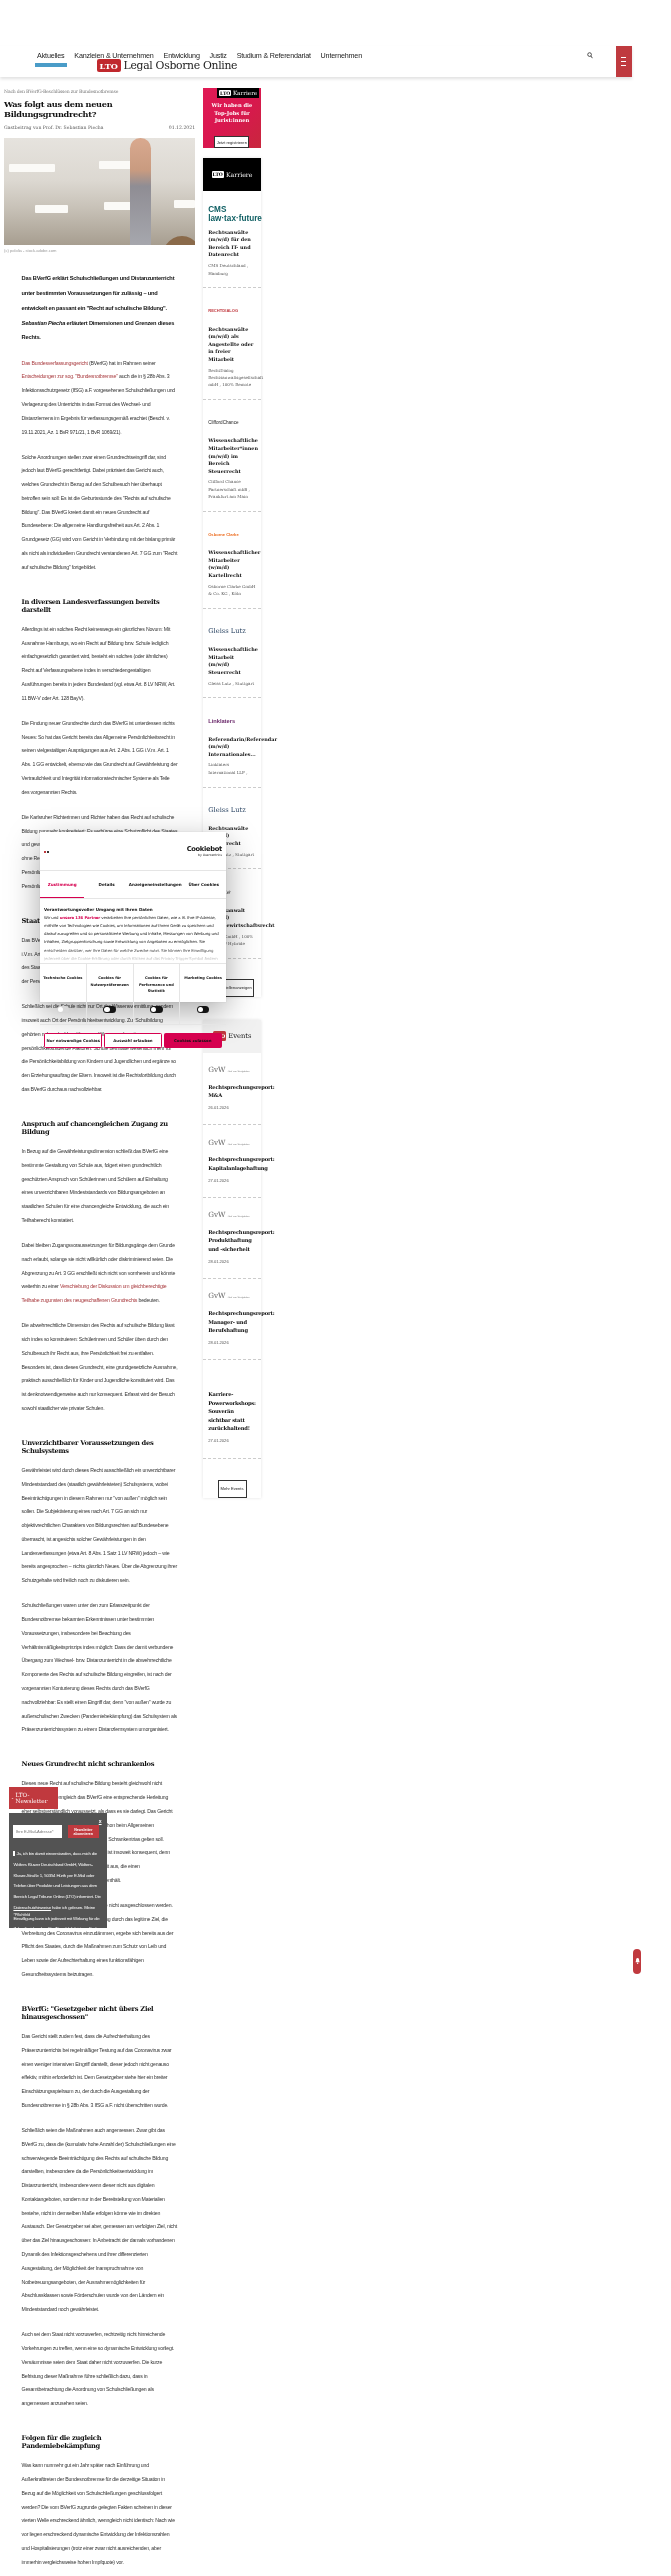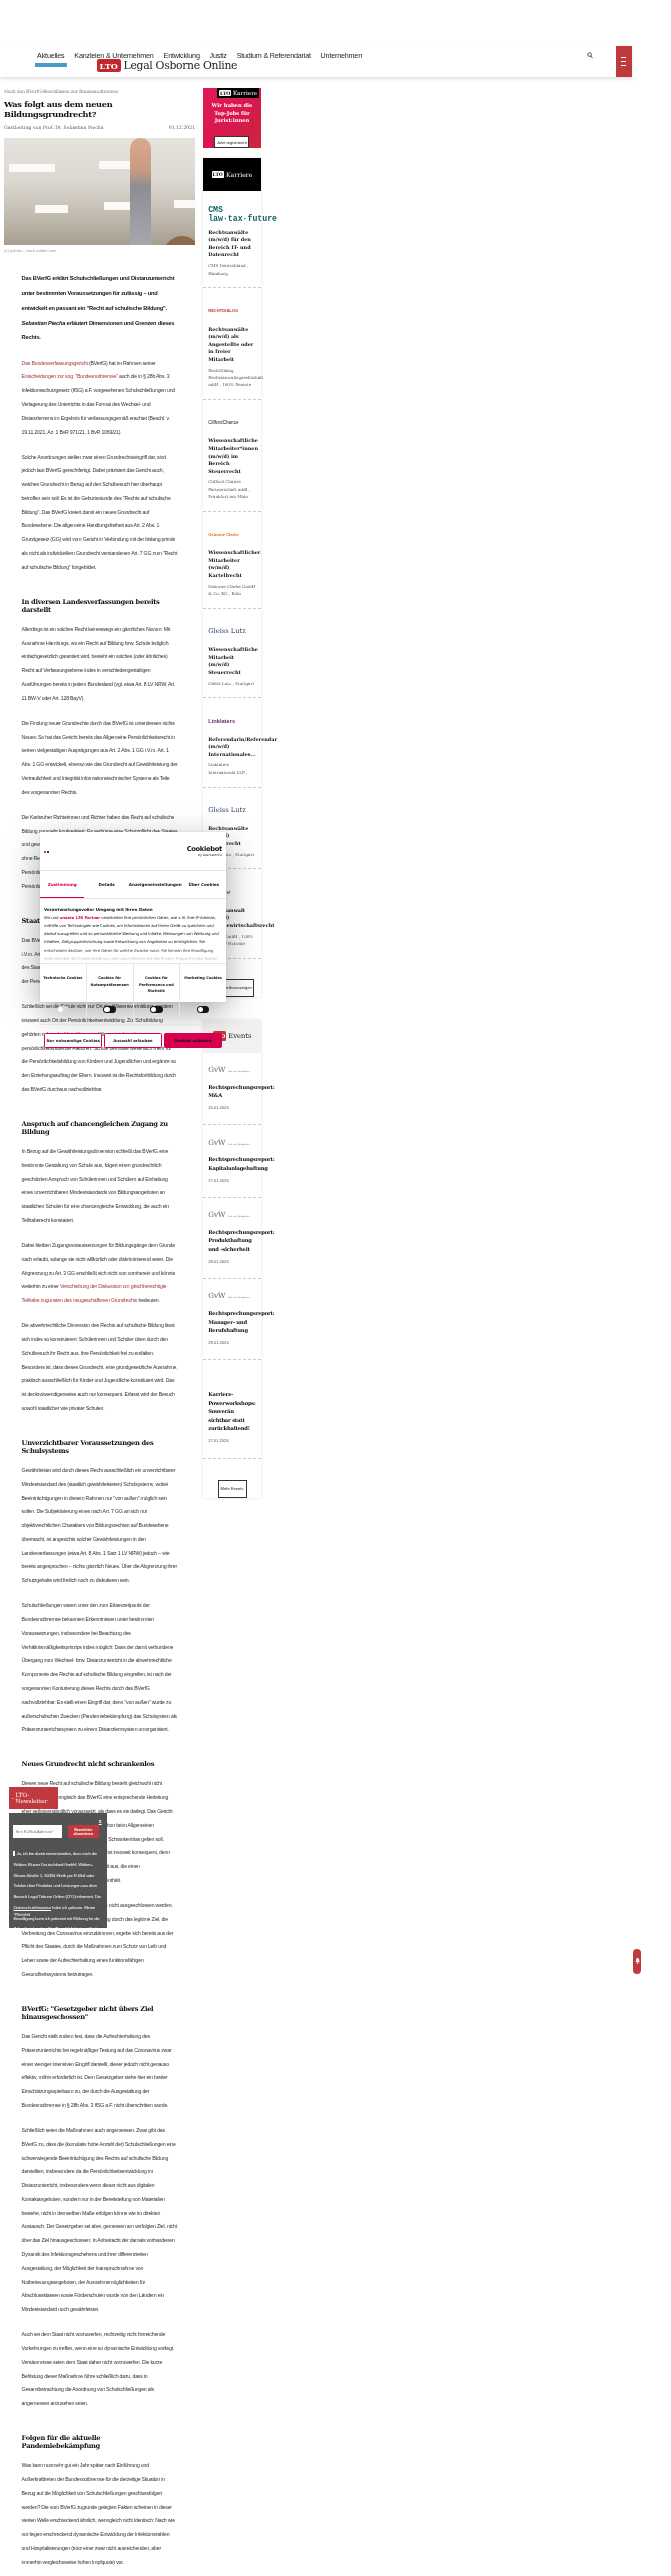--- a/index.html
+++ b/index.html
@@ -168,21 +168,21 @@
   <h2 class="sub">Unverzichtbarer Voraussetzungen des Schulsystems</h2>
   <p class="body-p">Gewährleistet wird durch dieses Recht ausschließlich ein unverzichtbarer Mindeststandard des (staatlich gewährleisteten) Schulsystems, wobei Beeinträchtigungen in diesem Rahmen nur "von außen" möglich sein sollen. Die Subjektivierung eines nach Art. 7 GG an sich nur objektivrechtlichen Charakters von Bildungsrechten auf Bundesebene überrascht, ist angesichts solcher Gewährleistungen in den Landesverfassungen (etwa Art. 8 Abs. 1 Satz 1 LV NRW) jedoch – wie bereits angesprochen – nichts gänzlich Neues. Über die Abgrenzung ihrer Schutzgehalte wird freilich noch zu diskutieren sein.</p>
   <p class="body-p">Schulschließungen waren unter den zum Erlasszeitpunkt der Bundesnotbremse bekannten Erkenntnissen unter bestimmten Voraussetzungen, insbesondere bei Beachtung des Verhältnismäßigkeitsprinzips indes möglich: Dass der damit verbundene Übergang zum Wechsel- bzw. Distanzunterricht in die abwehrrechtliche Komponente des Rechts auf schulische Bildung eingreifen, ist nach der vorgenannten Konturierung dieses Rechts durch das BVerfG nachvollziehbar: Es stellt einen Eingriff dar, denn "von außen" wurde zu außerschulischen Zwecken (Pandemiebekämpfung) das Schulsystem als Präsenzunterrichtssystem zu einem Distanzlernsystem umorganisiert.</p>
   <h2 class="sub">Neues Grundrecht nicht schrankenlos</h2>
   <p class="body-p">Dieses neue Recht auf schulische Bildung besteht gleichwohl nicht schrankenlos, wenngleich das BVerfG eine entsprechende Herleitung eher selbstverständlich voraussetzt, als dass es sie darlegt. Das Gericht scheint davon auszugehen, dass, wie schon beim Allgemeinen Persönlichkeitsrecht, folgerichtig die sog. Schrankentrias gelten soll. Verkürzt bedeutet dies im Ergebnis: Das ist insoweit konsequent, denn das Recht geht von der Handlungsfreiheit aus, die einen objektivrechtlichen Schrankenvorbehalt enthält.</p>
   <p class="body-p">Vorbehaltlos gewährleistete Grundrechte nicht ausgeschlossen werden. Damit ist insbesondere die Einschränkung durch das legitime Ziel, die Verbreitung des Coronavirus einzudämmen, ergebe sich bereits aus der Pflicht des Staates, durch die Maßnahmen zum Schutz von Leib und Leben sowie der Aufrechterhaltung eines funktionsfähigen Gesundheitssystems beizutragen.</p>
   <h2 class="sub">BVerfG: "Gesetzgeber nicht übers Ziel hinausgeschossen"</h2>
   <p class="body-p">Das Gericht stellt zudem fest, dass die Aufrechterhaltung des Präsenzunterrichts bei regelmäßiger Testung auf das Coronavirus zwar einen weniger intensiven Eingriff darstellt, dieser jedoch nicht genauso effektiv, mithin erforderlich ist. Dem Gesetzgeber stehe hier ein breiter Einschätzungsspielraum zu, der durch die Ausgestaltung der Bundesnotbremse in § 28b Abs. 3 IfSG a.F. nicht überschritten wurde.</p>
   <p class="body-p">Schließlich seien die Maßnahmen auch angemessen. Zwar gibt das BVerfG zu, dass die (kumulativ hohe Anzahl der) Schulschließungen eine schwerwiegende Beeinträchtigung des Rechts auf schulische Bildung darstellten, insbesondere da die Persönlichkeitsentwicklung im Distanzunterricht, insbesondere wenn dieser nicht aus digitalen Kontaktangeboten, sondern nur in der Bereitstellung von Materialien bestehe, nicht in demselben Maße erfolgen könne wie im direkten Austausch. Der Gesetzgeber sei aber, gemessen am verfolgten Ziel, nicht über das Ziel hinausgeschossen: In Anbetracht der damals vorhandenen Dynamik des Infektionsgeschehens und ihrer differenzierten Ausgestaltung, der Möglichkeit der Inanspruchnahme von Notbetreuungsangeboten, der Ausnahmemöglichkeiten für Abschlussklassen sowie Förderschulen wurde von den Ländern ein Mindeststandard noch gewährleistet.</p>
   <p class="body-p">Auch sei dem Staat nicht vorzuwerfen, rechtzeitig nicht hinreichende Vorkehrungen zu treffen, wenn eine so dynamische Entwicklung vorliegt. Versäumnisse seien dem Staat daher nicht vorzuwerfen. Die kurze Befristung dieser Maßnahme führe schließlich dazu, dass in Gesamtbetrachtung die Anordnung von Schulschließungen als angemessen anzusehen seien.</p>
-  <h2 class="sub">Folgen für die aktuelle Pandemiebekämpfung</h2>
+  <h2 class="sub">Folgen für die zugleich Pandemiebekämpfung</h2>
   <p class="body-p">Was kann nunmehr gut ein Jahr später nach Einführung und Außerkrafttreten der Bundesnotbremse für die derzeitige Situation in Bezug auf die Möglichkeit von Schulschließungen geschlussfolgert werden? Die vom BVerfG zugrunde gelegten Fakten scheinen in dieser vierten Welle erschreckend ähnlich, wenngleich nicht identisch: Nach wie vor liegen erschreckend dynamische Entwicklung der Infektionszahlen und Hospitalisierungen (trotz einer zwar nicht ausreichenden, aber immerhin vergleichsweise hohen Impfquote) vor.</p>
   <p class="body-p">Setzt man eine streng befristete Maßnahme unter Berücksichtigung verhältnismäßigkeitswahrender Leitplanken um (etwa durch echten Digitalunterricht statt bloßer Bereitstellung von Materialien, gleiche Teilhabe hieran auch für sozial Schwächere, besondere Regelungen für Abschluss- und Förderklassen usw.), könnten auch Schulschließung für die vierte Welle noch einen verhältnismäßigen und damit gerechtfertigten Eingriff in das neue Recht auf schulische Bildung aus Art. 2 Abs. 1 GG i.V.m. Art. 7 GG darstellen.</p>
 
 </div>
 
 <div id="sidebar">
   <div class="karriere-ad">
     <div class="lab">
         <b>LTO</b>
         <span>Karriere</span>
@@ -191,21 +191,21 @@
     <div class="btn">Jetzt registrieren</div>
   </div>
 
   <div class="jobs">
     <div class="head">
         <b>LTO</b>
         <span>Karriere</span>
       </div>
     <div id="job-list">
         <div class="job">
-          <div class="logo" style="color:#0f5f63;font-size:8.2px;font-family:Liberation Mono, monospace;">CMS law·tax·future</div>
+          <div class="logo" style="color:#0f5f63;font-size:8.2px;font-family:Liberation Sans, sans-serif;">CMS law·tax·future</div>
           <div class="jt">Rechtsanwälte (m/w/d) für den Bereich IT- und Datenrecht</div>
           <div class="jc">CMS Deutschland , Hamburg</div>
         </div>
         <div class="job">
           <div class="logo" style="color:#c0393e;font-size:4.1px;">RECHTDIALOG</div>
           <div class="jt">Rechtsanwälte (m/w/d) als Angestellte oder in freier Mitarbeit</div>
           <div class="jc">RechtDialog Rechtsanwaltsgesellschaft mbH , 100% Remote</div>
         </div>
         <div class="job">
           <div class="logo" style="color:#222;font-size:4.6px;font-weight:normal;">CliffordChance</div>

